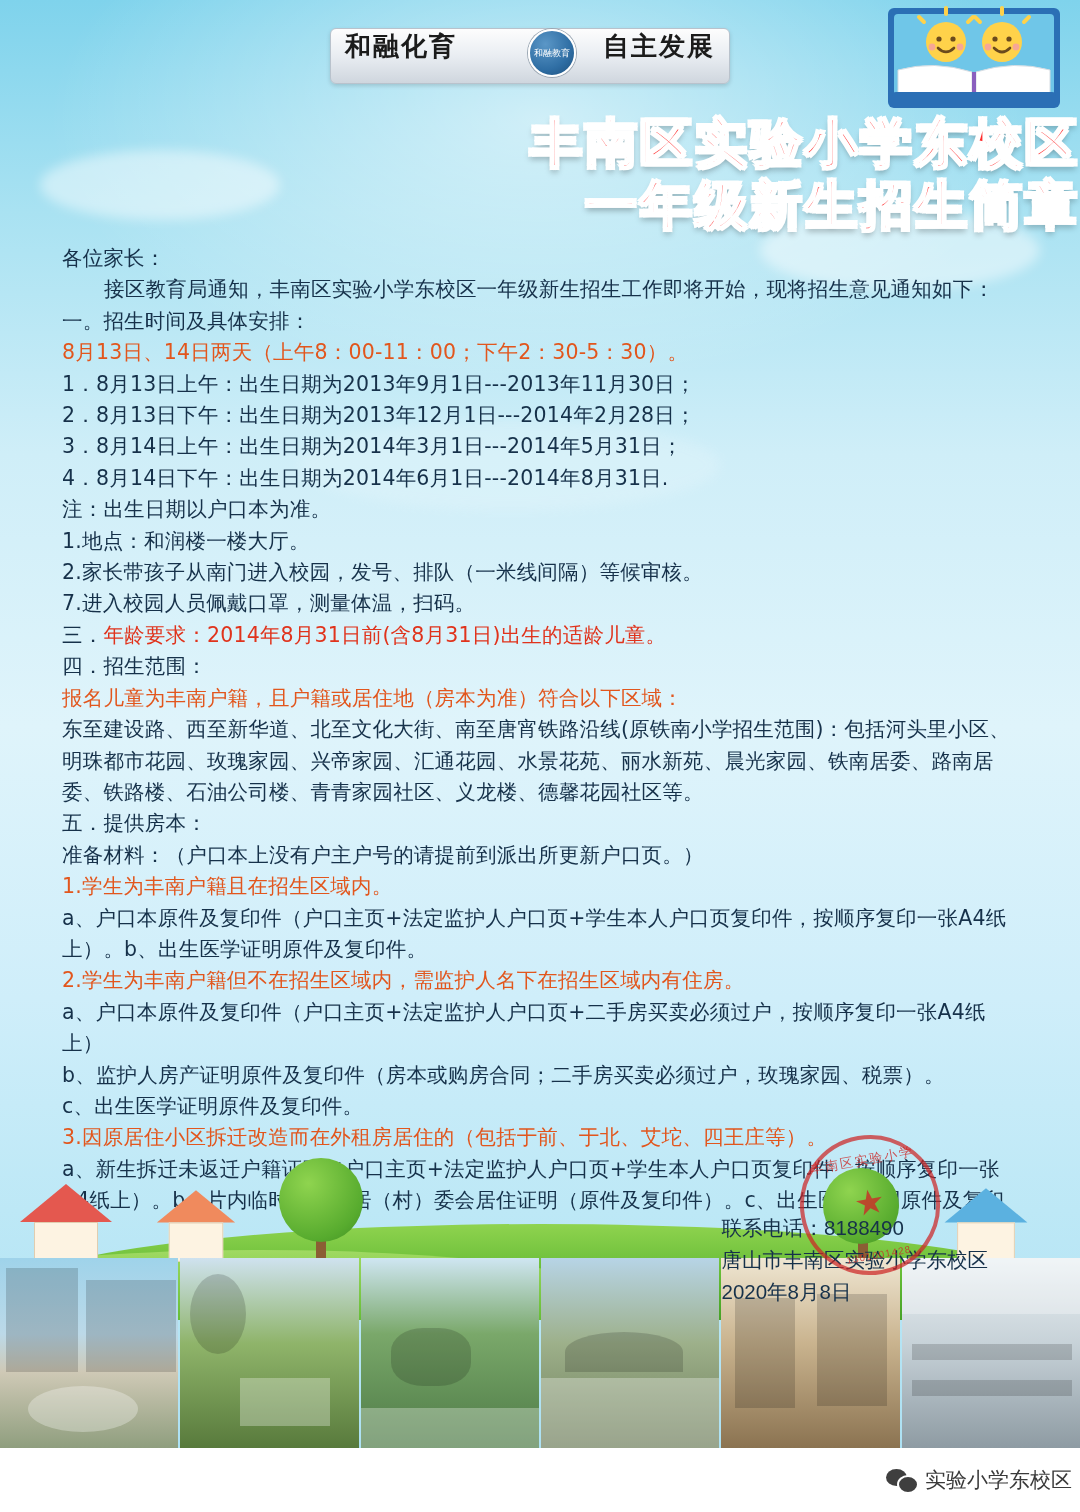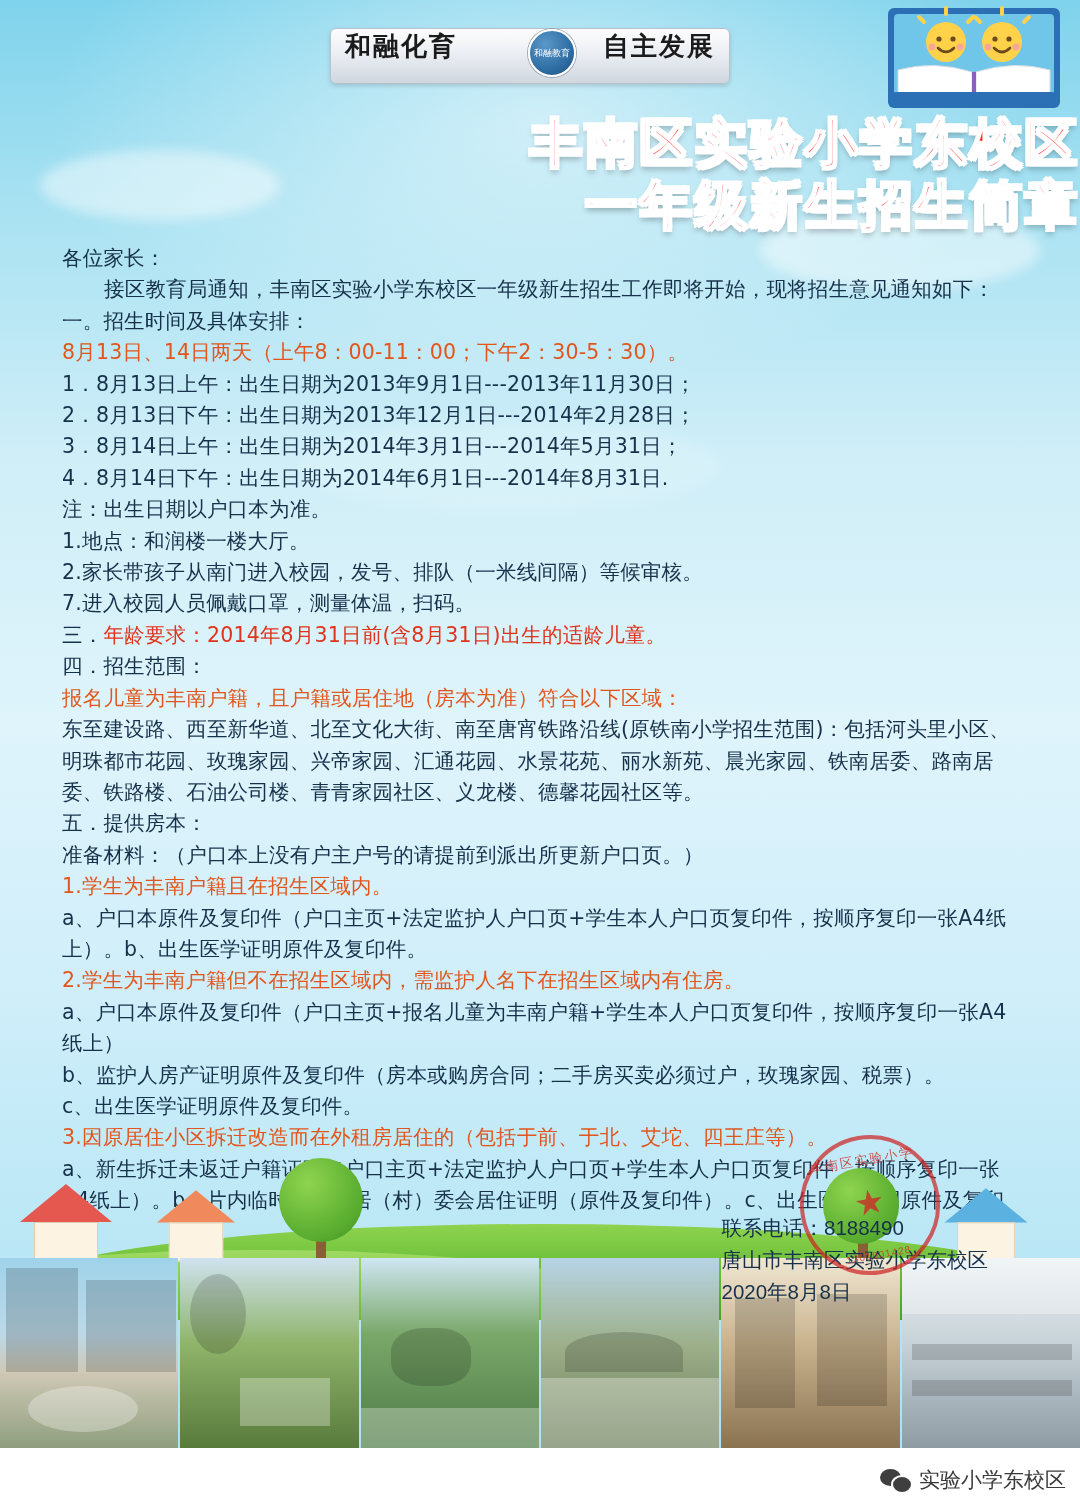--- a/index.html
+++ b/index.html
@@ -269,21 +269,21 @@
   .footer {
     position: absolute;
     left: 0;
     bottom: 0;
     width: 1080px;
     height: 64px;
     background: #ffffff;
     display: flex;
     align-items: center;
     justify-content: flex-end;
-    padding-right: 14px;
+    padding-right: 8px;
     box-sizing: border-box;
   }
   .wechat-icon {
     width: 30px; height: 26px;
     margin-right: 9px;
     position: relative;
   }
   .wechat-icon .b1 {
     position: absolute;
     left: 0; top: 2px;
@@ -380,21 +380,21 @@
     <p>7.进入校园人员佩戴口罩，测量体温，扫码。</p>
     <p><span>三．</span><span class="red">年龄要求：2014年8月31日前(含8月31日)出生的适龄儿童。</span></p>
     <p>四．招生范围：</p>
     <p class="orange">报名儿童为丰南户籍，且户籍或居住地（房本为准）符合以下区域：</p>
     <p>东至建设路、西至新华道、北至文化大街、南至唐宵铁路沿线(原铁南小学招生范围)：包括河头里小区、明珠都市花园、玫瑰家园、兴帝家园、汇通花园、水景花苑、丽水新苑、晨光家园、铁南居委、路南居委、铁路楼、石油公司楼、青青家园社区、义龙楼、德馨花园社区等。</p>
     <p>五．提供房本：</p>
     <p>准备材料：（户口本上没有户主户号的请提前到派出所更新户口页。）</p>
     <p class="orange">1.学生为丰南户籍且在招生区域内。</p>
     <p>a、户口本原件及复印件（户口主页+法定监护人户口页+学生本人户口页复印件，按顺序复印一张A4纸上）。b、出生医学证明原件及复印件。</p>
     <p class="orange">2.学生为丰南户籍但不在招生区域内，需监护人名下在招生区域内有住房。</p>
-    <p>a、户口本原件及复印件（户口主页+报名儿童为丰南户籍+学生本人户口页复印件，按顺序复印一张A4纸上）</p>
+    <p>a、户口本原件及复印件（户口主页+法定监护人户口页+二手房买卖必须过户，按顺序复印一张A4纸上）</p>
     <p>b、监护人房产证明原件及复印件（房本或购房合同；二手房买卖必须过户，玫瑰家园、税票）。</p>
     <p>c、出生医学证明原件及复印件。</p>
     <p class="orange">3.因原居住小区拆迁改造而在外租房居住的（包括于前、于北、艾坨、四王庄等）。</p>
     <p>a、新生拆迁未返迁户籍证明（户口主页+法定监护人户口页+学生本人户口页复印件，按顺序复印一张A4纸上）。b、片内临时居住地居（村）委会居住证明（原件及复印件）。c、出生医学证明原件及复印件。</p>
   </div>
 
   <div class="seal">
     <div class="seal-top">丰南区实验小学</div>
     <div class="seal-star">★</div>
     <div class="seal-bottom">1301001428</div>

